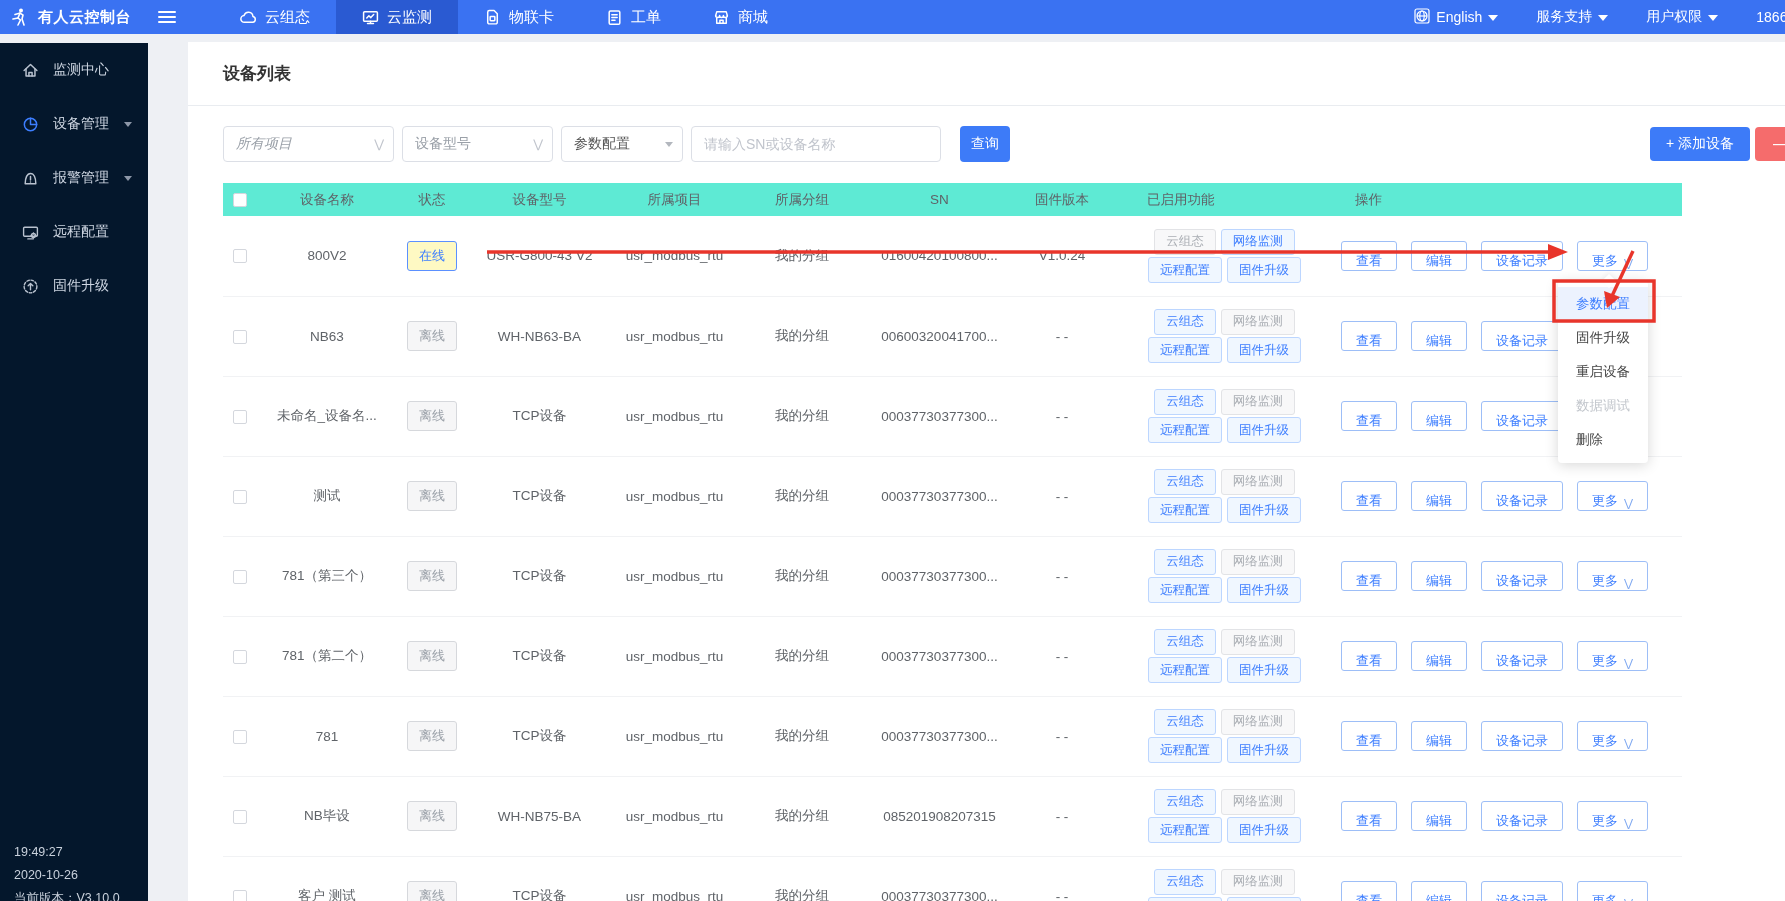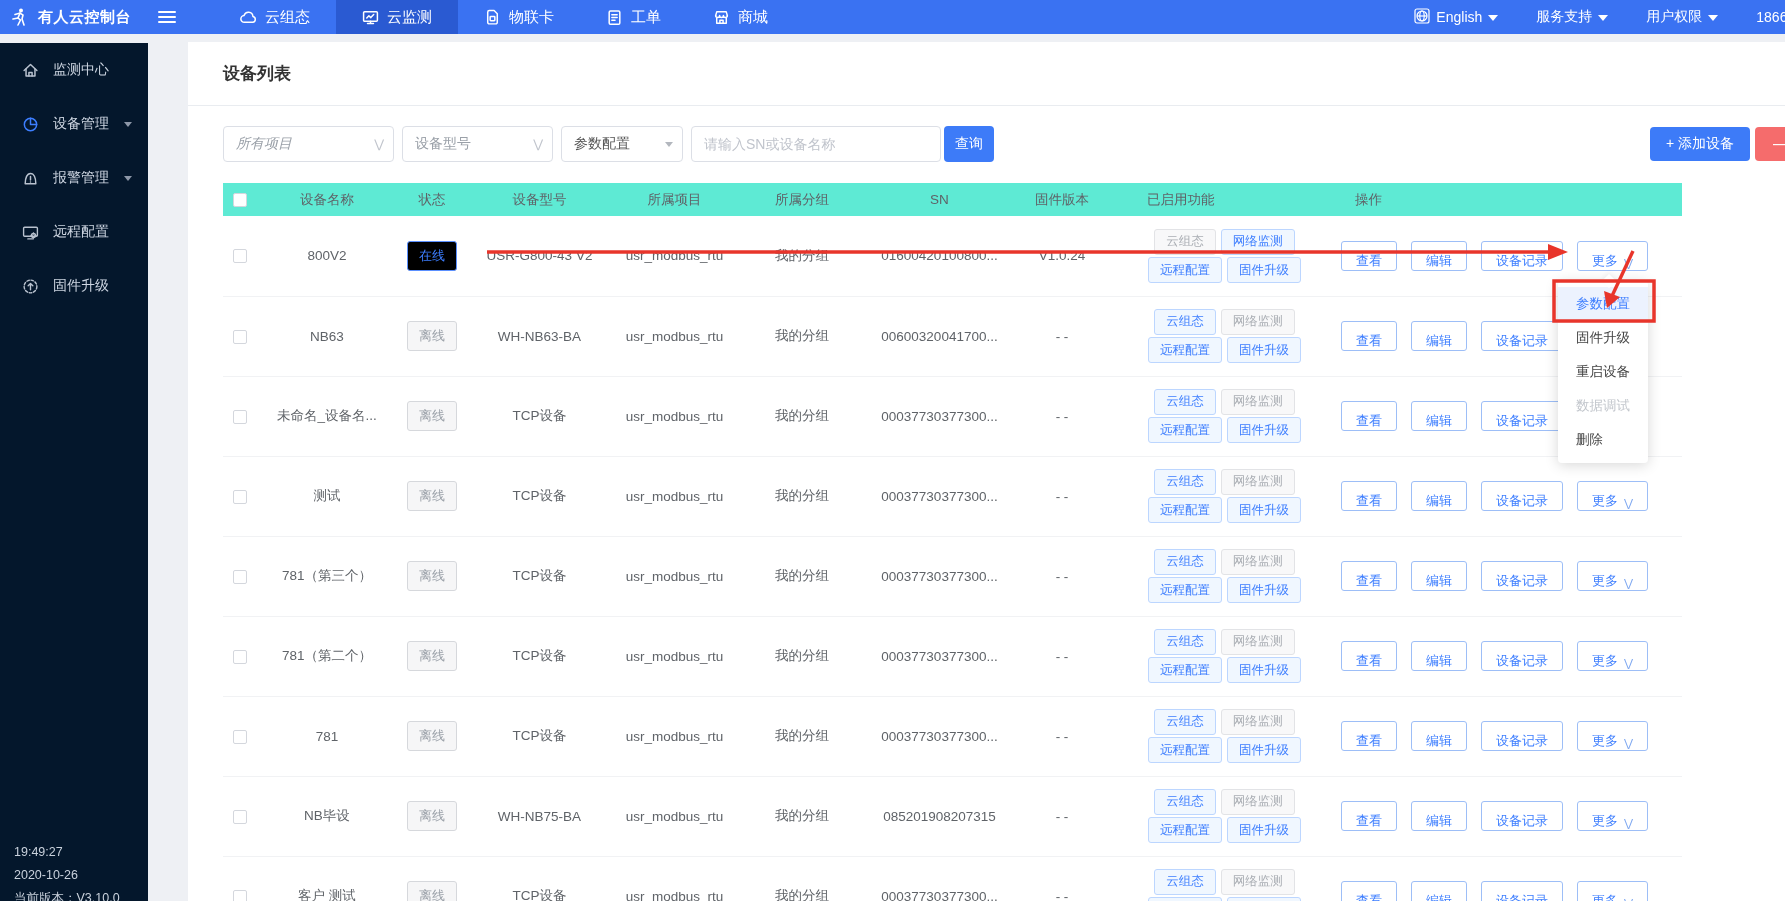--- a/index.html
+++ b/index.html
@@ -53,41 +53,41 @@
   .sel .sel-arrow { position:absolute; right:9px; color:#c0c4cc; font-size:12px; }
   .sel.dark { color:#555; }
   .sel.dark .sel-arrow-solid { position:absolute; right:9px; width:0; height:0;
     border-left:4.5px solid transparent; border-right:4.5px solid transparent;
     border-top:5.5px solid #b3b7be; }
   .sel1 { width:171px;font-style:italic; } .sel2 { width:151px; } .sel3 { width:122px; }
   .search-input { width:250px; height:36px; border:1px solid #dcdfe6; border-radius:4px;
     padding:0 12px; font-size:14px; color:#333; outline:none;
     font-family:"Liberation Sans","DejaVu Sans",sans-serif; }
   .search-input::placeholder { color:#c0c4cc; }
-  .btn-query { margin-left:3px; width:50px; height:36px; background:#3d7bf8; color:#fff;
+  .btn-query { margin-left:19px; width:50px; height:36px; background:#3d7bf8; color:#fff;
     border:none; border-radius:4px; font-size:14px; cursor:pointer; }
   .btn-add { position:absolute; left:1427px; top:1px; height:34px; padding:0 16px;
     background:#3d7bf8; color:#fff; border:none; border-radius:4px; font-size:14px;
     cursor:pointer; white-space:nowrap; }
   .btn-del { position:absolute; left:1532px; top:1px; height:34px; width:80px;
     background:#f56c6c; color:#fff; border:none; border-radius:4px; font-size:16px;
     cursor:pointer; text-align:left; padding-left:18px; }
 
   
   table.dev { border-collapse:collapse; table-layout:fixed; margin:21px 0 0 35px; width:1459px; }
   table.dev th { background:#5eead4; height:33px; font-weight:normal; font-size:13.5px;
     color:#5f6368; text-align:center; }
   table.dev th.al { text-align:left; }
   table.dev td { height:80px; border-bottom:1px solid #f1f2f4; font-size:13.5px;
     color:#5f6368; text-align:center; background:#fff; }
   .cb { display:inline-block; width:14px; height:14px; border:1px solid #d4d7dd;
     border-radius:2px; background:#fff; vertical-align:middle; cursor:pointer; }
   .badge { display:inline-block; min-width:50px; padding:5px 0; border-radius:3px;
     font-size:13px; }
-  .badge.on { color:#3d7eff; border:1px solid #5b90ff; background:#000000; }
+  .badge.on { color:#3d7eff; border:1px solid #5b90ff; background:#fef9c3; }
   .badge.off { color:#9aa0a8; border:1px solid #d6d8dc; background:#f6f6f7; }
   .tagrow { display:flex; justify-content:center; gap:5px; margin:2.5px 0; }
   .tag { padding:3.5px 11px; border-radius:3px; font-size:12.5px; white-space:nowrap; }
   .tag.en { color:#3d7eff; background:#f0f7ff; border:1px solid #bcd6ff; }
   .tag.dis { color:#a9adb3; background:#f8f8f9; border:1px solid #e2e3e6; }
   .acts { display:flex; align-items:center; gap:14px; padding-left:4px; }
   .abtn { height:30px; padding:0 14px; background:#fff; border:1px solid #9dbef7;
     color:#3d7eff; border-radius:3px; font-size:13px; cursor:pointer; display:flex;
     align-items:flex-end; gap:6px; white-space:nowrap; }
   .abtn .mchev { color:#7fa8f0; font-size:11px; }

